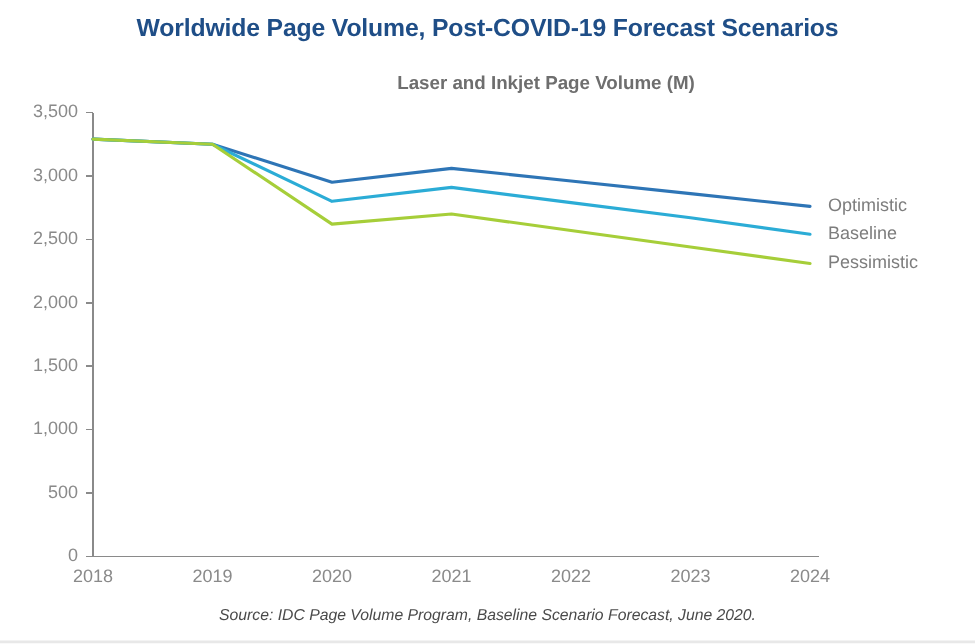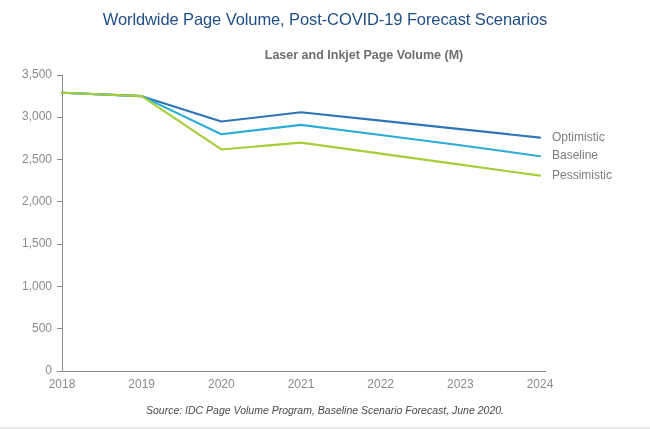--- a/index.html
+++ b/index.html
@@ -20,21 +20,21 @@
     width: 650px;
     height: 429px;
   }
   .chart-title {
     position: absolute;
     left: 0;
     top: 10px;
     width: 650px;
     text-align: center;
     font-size: 16.5px;
-    font-weight: normal;
+    font-weight: bold;
     color: #1f4e87;
     letter-spacing: -0.1px;
     white-space: nowrap;
   }
   .chart-subtitle {
     position: absolute;
     left: 0;
     top: 48px;
     width: 650px;
     text-align: center;

